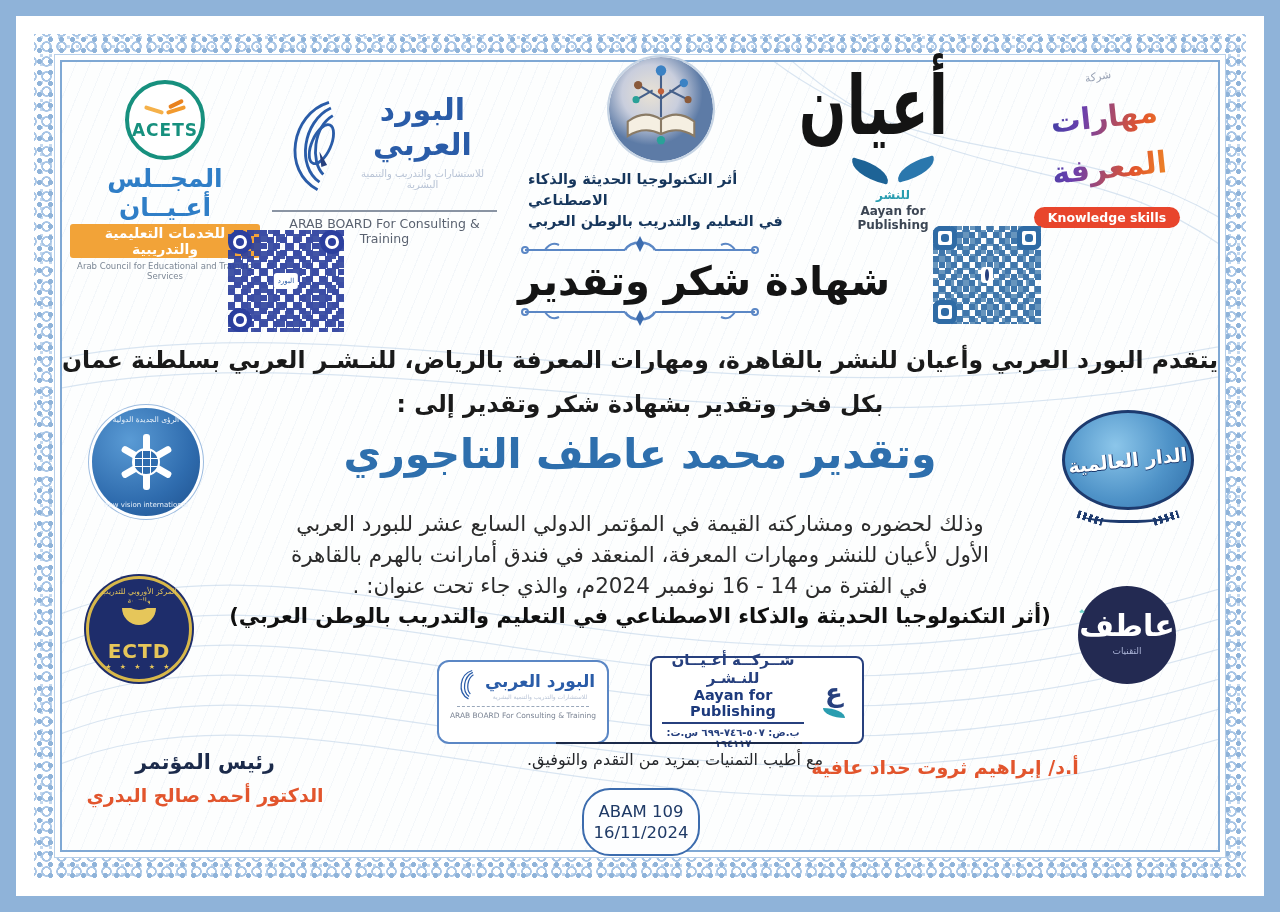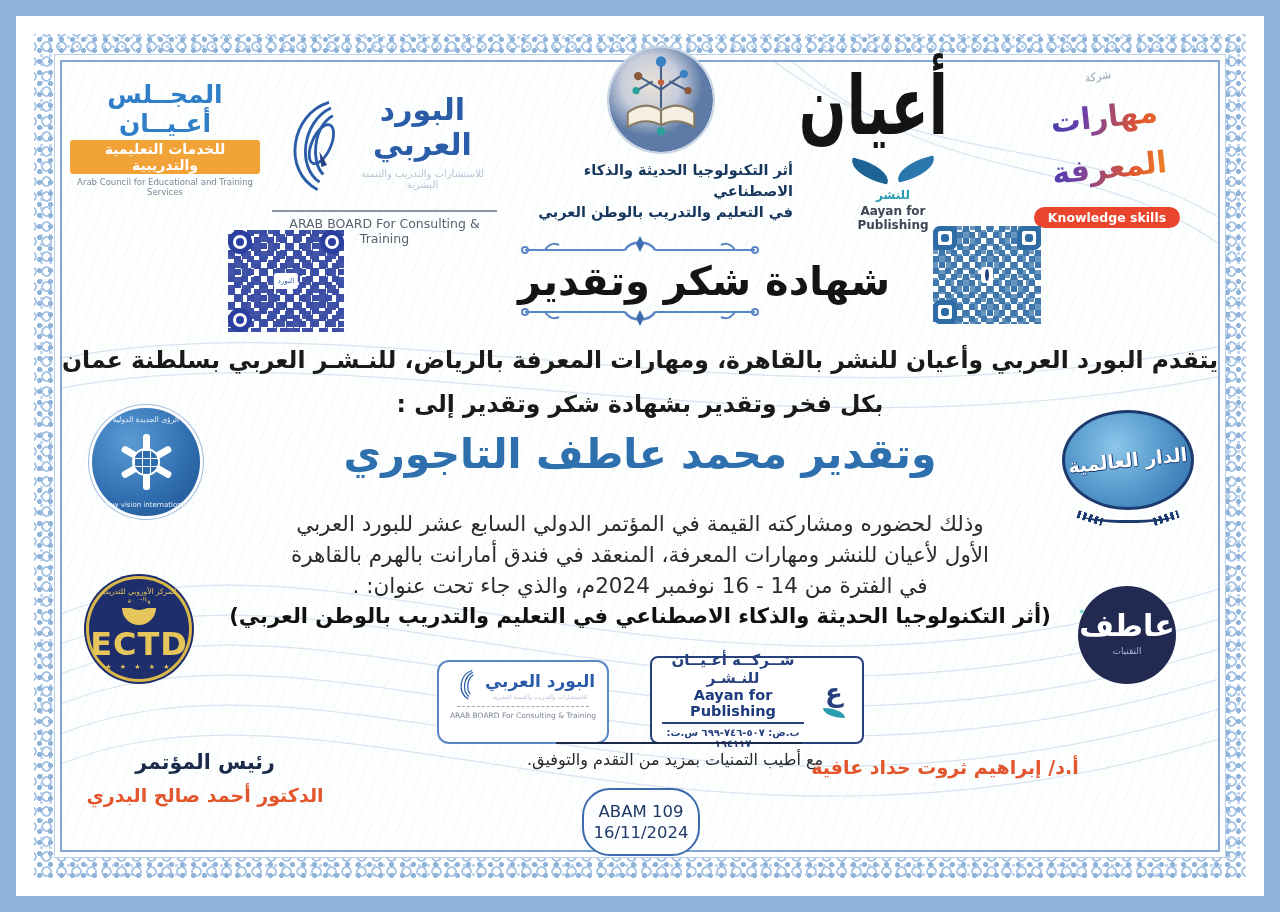--- a/index.html
+++ b/index.html
@@ -36,21 +36,21 @@
 
   .board { left:272px; top:92px; width:225px; }
   .board-row { display:flex; align-items:flex-start; }
   .board-globe { width:76px; height:110px; flex:none; }
   .board-text { flex:1; text-align:center; }
   .board-title { font-size:30px; font-weight:bold; color:#2a5ca8; direction:rtl; }
   .board-sub { font-size:10px; color:#b9c4d6; direction:rtl; margin-top:6px; }
   .board-line { border-top:2px solid #8a94a3; margin:8px 0 4px; }
   .board-cap { font-size:12.5px; color:#5a6270; text-align:center; }
 
-  .conf { left:528px; top:48px; width:265px; text-align:right; }
+  .conf { left:528px; top:57px; width:265px; text-align:left; }
   .conf-circle { width:104px; height:104px; margin:0 auto 8px; border-radius:50%; overflow:hidden;
     box-shadow:0 0 0 2px #c6d4e4; }
   .conf-lines { font-size:14.5px; font-weight:bold; color:#16365c; line-height:1.45; direction:rtl; }
 
   .aayan { left:838px; top:66px; width:110px; text-align:center; }
   .aayan-callig { font-size:56px; font-weight:bold; color:#141414; line-height:1;
     transform:scaleY(1.45); transform-origin:top; height:96px; direction:rtl; }
   .aayan-leaves { position:relative; height:30px; margin-top:-4px; }
   .aayan-leaves i { position:absolute; width:40px; height:18px; background:#2a77ad; display:block;
     border-radius:2px 100% 2px 100%; }
@@ -113,21 +113,21 @@
   .flake-globe { position:absolute; left:50%; top:50%; transform:translate(-50%,-50%); width:28px; height:28px;
     border-radius:50%; background:#2f6cae; border:2px solid #fff;
     background-image:linear-gradient(#fff 1px, rgba(0,0,0,0) 1px), linear-gradient(90deg,#fff 1px, rgba(0,0,0,0) 1px);
     background-size:100% 8px, 8px 100%; }
 
   .ectd { left:86px; top:576px; width:106px; height:106px; border-radius:50%; position:absolute;
     background:#1e2d6b; border:3px solid #d8b84a; box-shadow:0 0 0 2px #1e2d6b; text-align:center; }
   .ectd-ring { font-size:7.5px; color:#e6c65a; direction:rtl; margin-top:8px; }
   .ectd-crescent { width:34px; height:17px; margin:3px auto 0; background:#e6c65a; border-radius:0 0 34px 34px; position:relative; }
   .ectd-crescent::after { content:""; position:absolute; left:7px; top:-8px; width:20px; height:10px; background:#1e2d6b; border-radius:50%; }
-  .ectd-abbr { font-size:32px; font-weight:bold; color:#e6c65a; letter-spacing:1px; margin-top:0; }
+  .ectd-abbr { font-size:20px; font-weight:bold; color:#e6c65a; letter-spacing:1px; margin-top:14px; }
   .ectd-stars { font-size:7px; color:#e6c65a; letter-spacing:3px; }
 
   .gdw { left:1062px; top:410px; width:132px; height:100px; position:absolute; border-radius:50%;
     background:radial-gradient(circle at 40% 35%, #8cc6ea, #4f93c8 55%, #2f6ea8); border:3px solid #1d3a6e;
     display:flex; align-items:center; justify-content:center; }
   .gdw-text { font-size:19px; font-weight:bold; color:#fff; direction:rtl;
     text-shadow:0 1px 0 #1d3a6e, 1px 0 0 #1d3a6e; transform:rotate(-6deg); }
   .gdw-laurel { position:absolute; left:50%; bottom:-16px; transform:translateX(-50%); width:90px; height:14px;
     border-bottom:3px solid #1d3a6e; border-radius:0 0 60% 60%; }
   .gdw-laurel::before, .gdw-laurel::after { content:""; position:absolute; bottom:-2px; width:26px; height:8px;
@@ -191,20 +191,28 @@
         <path d="M700,-10 C860,120 1020,60 1180,170"></path>
         <path d="M720,-10 C880,140 1040,80 1180,200"></path>
         <path d="M-20,300 C300,230 700,380 1180,280"></path>
         <path d="M-20,330 C300,260 700,410 1180,310"></path>
       </g>
     </svg>
     <div class="hatch"></div>
   </div>
 
   <div class="abs acets">
+    <div class="acets-circle">
+      <span class="acets-book">
+          <i></i>
+          <i></i>
+          <i></i>
+        </span>
+      <span class="acets-abbr">ACETS</span>
+    </div>
     <div class="acets-title rtl">المجــلس أعـيــان</div>
     <div><span class="acets-sub rtl">للخدمات التعليمية والتدريبية</span></div>
     <div class="acets-cap">Arab Council for Educational and Training Services</div>
   </div>
 
   <div class="abs board">
     <div class="board-row">
       <svg class="board-globe" viewBox="0 0 80 110">
         <g fill="none" stroke="#2a5ca8" stroke-width="3">
           <path d="M60,8 C20,20 10,80 48,100"></path>

